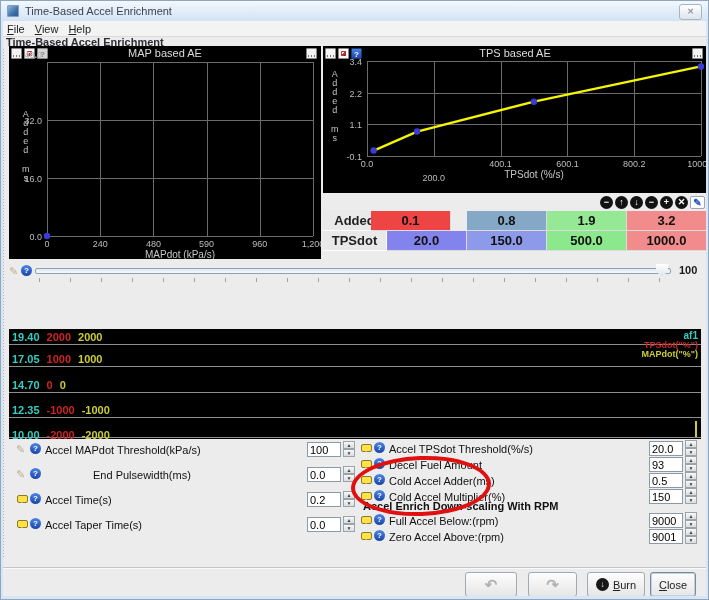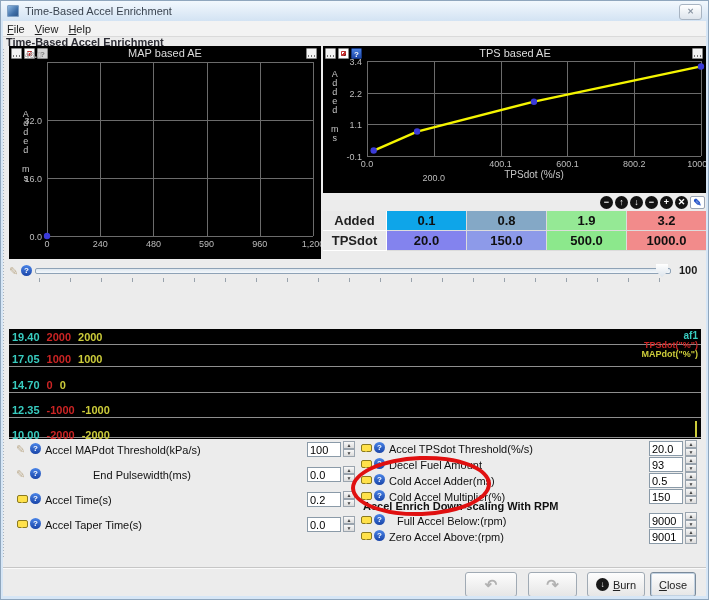--- a/index.html
+++ b/index.html
@@ -151,20 +151,21 @@
       <div class="gl-v" style="left: 91.2px; top: 16px; height: 174px;"></div>
       <div class="tick xlab" style="left: 67.2px; top: 193px; width: 48px;">240</div>
       <div class="gl-v" style="left: 144.4px; top: 16px; height: 174px;"></div>
       <div class="tick xlab" style="left: 120.4px; top: 193px; width: 48px;">480</div>
       <div class="gl-v" style="left: 197.6px; top: 16px; height: 174px;"></div>
       <div class="tick xlab" style="left: 173.6px; top: 193px; width: 48px;">590</div>
       <div class="gl-v" style="left: 250.8px; top: 16px; height: 174px;"></div>
       <div class="tick xlab" style="left: 226.8px; top: 193px; width: 48px;">960</div>
       <div class="gl-v" style="left: 304px; top: 16px; height: 174px;"></div>
       <div class="tick xlab" style="left: 280px; top: 193px; width: 48px;">1,200</div>
+      <div class="axis-title" style="left: 38px; top: 203px; width: 266px;">MAPdot (kPa/s)</div>
       <div class="vlabel" style="left: 13px; top: 64px;">
         <span>A</span>
         <span>d</span>
         <span>d</span>
         <span>e</span>
         <span>d</span>
         <span class="vgap"></span>
         <span>m</span>
         <span>s</span>
       </div>
@@ -225,21 +226,21 @@
       <div class="cbtn">−</div>
       <div class="cbtn">↑</div>
       <div class="cbtn">↓</div>
       <div class="cbtn">−</div>
       <div class="cbtn">+</div>
       <div class="cbtn">✕</div>
       <div class="cpencil">✎</div>
     </div>
   <div id="curve-table" class="abs">
       <div class="tlabel" style="top: 0px;">Added</div>
-      <div class="tcell" style="left: 64px; top: 0px; background: #0ea5e9;">0.1</div>
+      <div class="tcell" style="left: 48px; top: 0px; background: #ef4444;">0.1</div>
       <div class="tcell" style="left: 144px; top: 0px; background: rgb(132, 168, 198);">0.8</div>
       <div class="tcell" style="left: 224px; top: 0px; background: rgb(149, 233, 149);">1.9</div>
       <div class="tcell" style="left: 304px; top: 0px; background: rgb(242, 139, 139);">3.2</div>
       <div class="tlabel" style="top: 20px;">TPSdot</div>
       <div class="tcell" style="left: 64px; top: 20px; background: rgb(131, 131, 238);">20.0</div>
       <div class="tcell" style="left: 144px; top: 20px; background: rgb(141, 154, 233);">150.0</div>
       <div class="tcell" style="left: 224px; top: 20px; background: rgb(140, 232, 140);">500.0</div>
       <div class="tcell" style="left: 304px; top: 20px; background: rgb(242, 139, 139);">1000.0</div>
     </div>
 
@@ -350,21 +351,21 @@
       <div class="bubble" style="left: 360px; top: 491px;"></div>
       <div class="qicon" style="left: 373px; top: 489px;">?</div>
       <div class="plabel" style="left: 388px; top: 490px;">Cold Accel Multiplier(%)</div>
       <input type="text" class="pinput" value="150" style="left: 648px; top: 488px;">
       <div class="spinner" style="left: 684px; top: 487px;">
         <div class="spin" style="top: 0px;">▲</div>
         <div class="spin" style="top: 8px;">▼</div>
       </div>
       <div class="bubble" style="left: 360px; top: 515px;"></div>
       <div class="qicon" style="left: 373px; top: 513px;">?</div>
-      <div class="plabel" style="left: 388px; top: 514px; padding-left: 8px;">Full Accel Below:(rpm)</div>
+      <div class="plabel" style="left: 380px; top: 514px; padding-left: 8px;">Full Accel Below:(rpm)</div>
       <input type="text" class="pinput" value="9000" style="left: 648px; top: 512px;">
       <div class="spinner" style="left: 684px; top: 511px;">
         <div class="spin" style="top: 0px;">▲</div>
         <div class="spin" style="top: 8px;">▼</div>
       </div>
       <div class="bubble" style="left: 360px; top: 531px;"></div>
       <div class="qicon" style="left: 373px; top: 529px;">?</div>
       <div class="plabel" style="left: 388px; top: 530px;">Zero Accel Above:(rpm)</div>
       <input type="text" class="pinput" value="9001" style="left: 648px; top: 528px;">
       <div class="spinner" style="left: 684px; top: 527px;">

